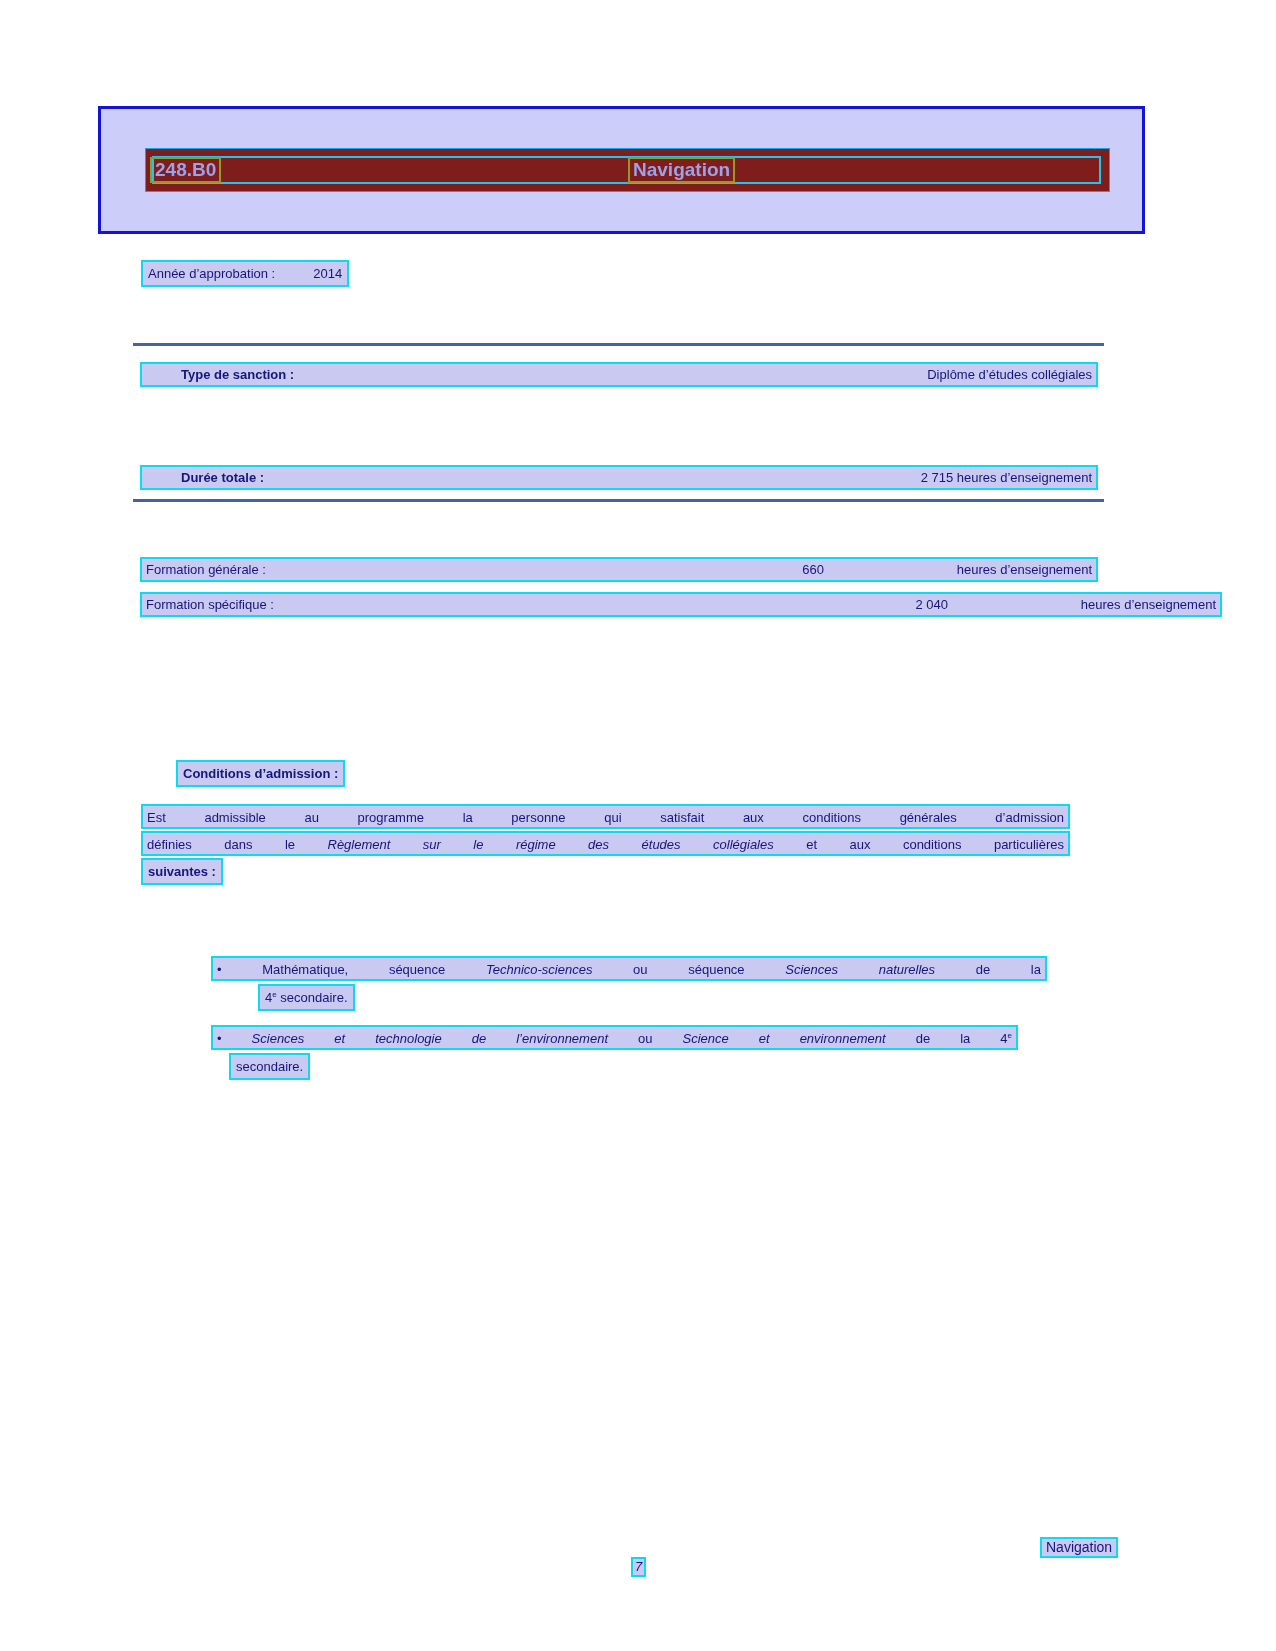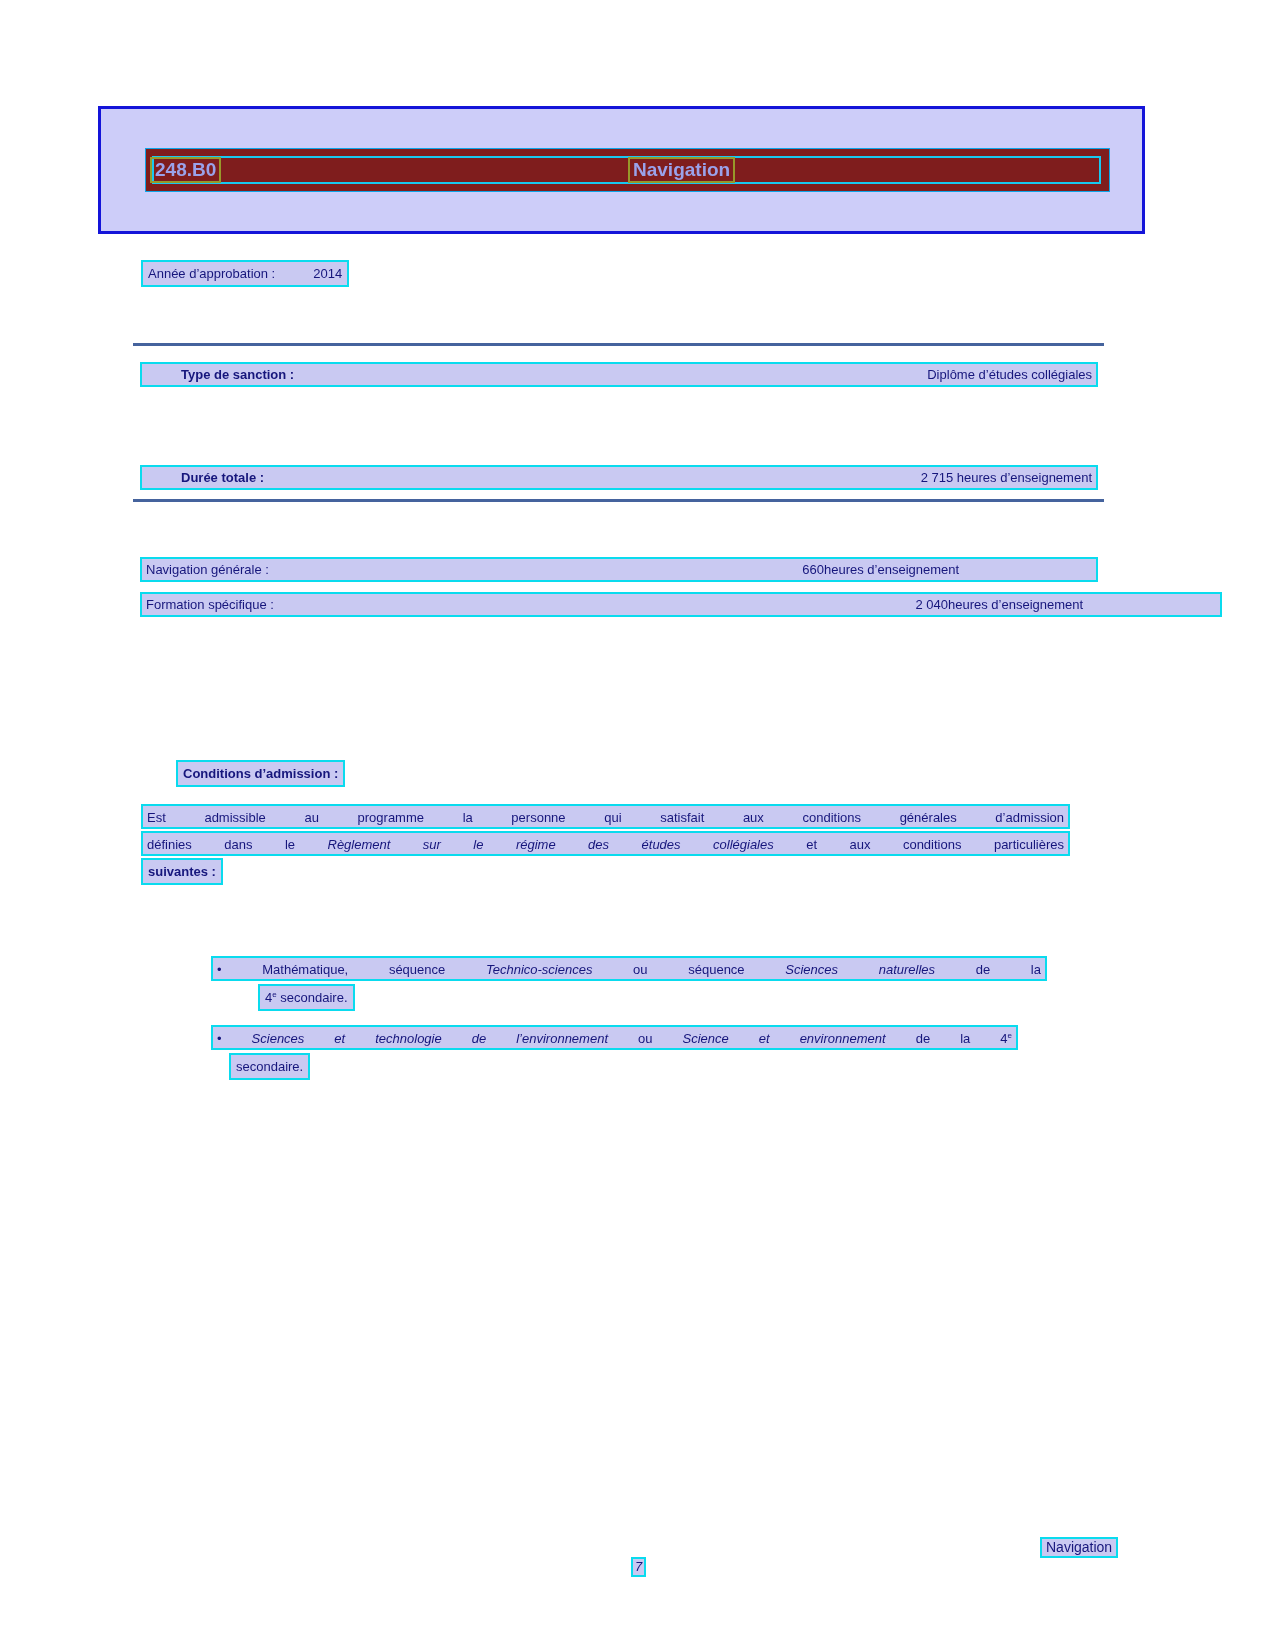--- a/index.html
+++ b/index.html
@@ -50,21 +50,21 @@
   .footer-nav{
     position:absolute;left:1040px;top:1537px;
     font-size:14px;line-height:15px;padding:1px 4px;
   }
   .page-num{
     position:absolute;left:631px;top:1557px;
     font-size:13px;line-height:14px;padding:1px 2px;font-style:italic;
   }
   .val-right{margin-left:auto;white-space:nowrap;}
   .hours-col{width:120px;text-align:right;white-space:nowrap;}
-  .unit-col{width:268px;white-space:nowrap;}
+  .unit-col{width:268px;text-align:right;white-space:nowrap;}
   .label-col{white-space:nowrap;}
   .gap38{display:inline-block;width:38px;}
 </style>
 </head>
 <body>
 
 <div class="page">
 
   <div class="header-box">
     <div class="banner">
@@ -85,21 +85,21 @@
     <span class="val-right">Diplôme d’études collégiales</span>
   </div>
   <div class="abs hl rowband" style="left:140px;top:465px;width:958px;">
     <span class="bold label-col">Durée totale :</span>
     <span class="val-right">2 715 heures d’enseignement</span>
   </div>
 
   <div class="rule" style="left:133px;top:499px;width:971px;"></div>
 
   <div class="abs hl rowband" style="left:140px;top:557px;width:958px;">
-    <span class="label-col">Navigation générale :</span>
+    <span class="label-col">Formation générale :</span>
     <span class="spacer"></span>
     <span class="hours-col">660</span>
     <span class="unit-col">heures d’enseignement</span>
   </div>
   <div class="abs hl rowband" style="left:140px;top:592px;width:1082px;">
     <span class="label-col">Formation spécifique :</span>
     <span class="spacer"></span>
     <span class="hours-col">2 040</span>
     <span class="unit-col">heures d’enseignement</span>
   </div>

